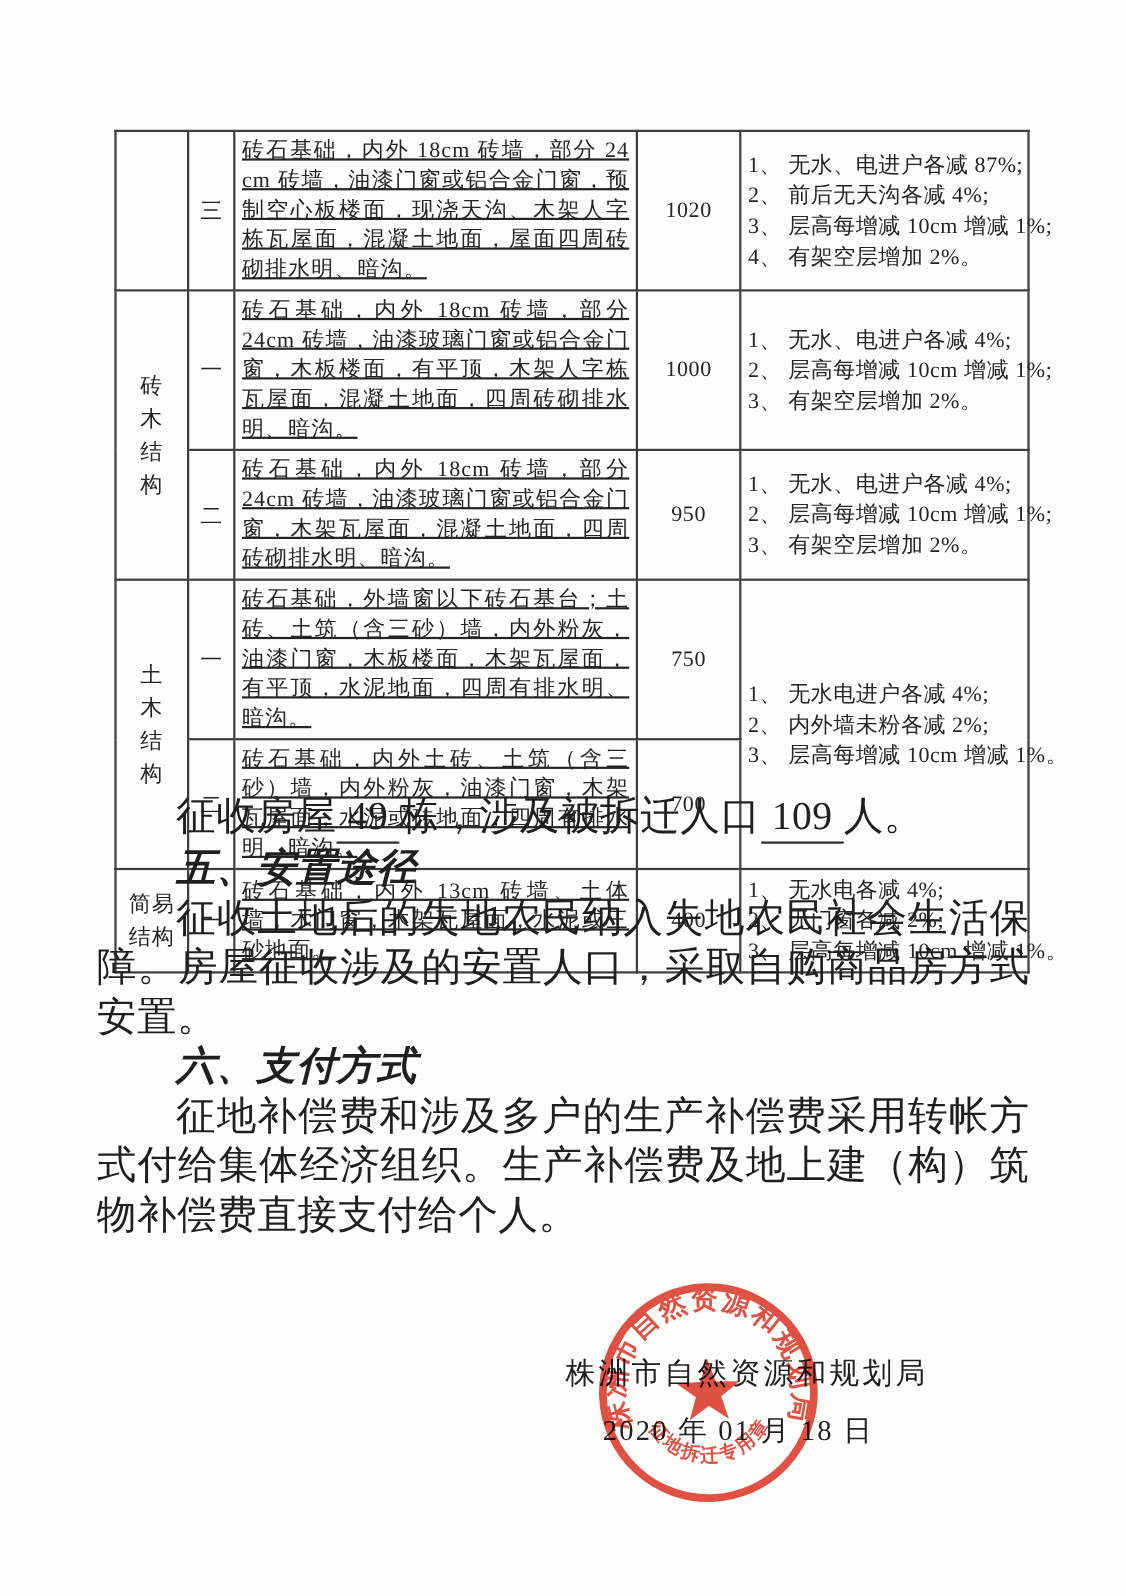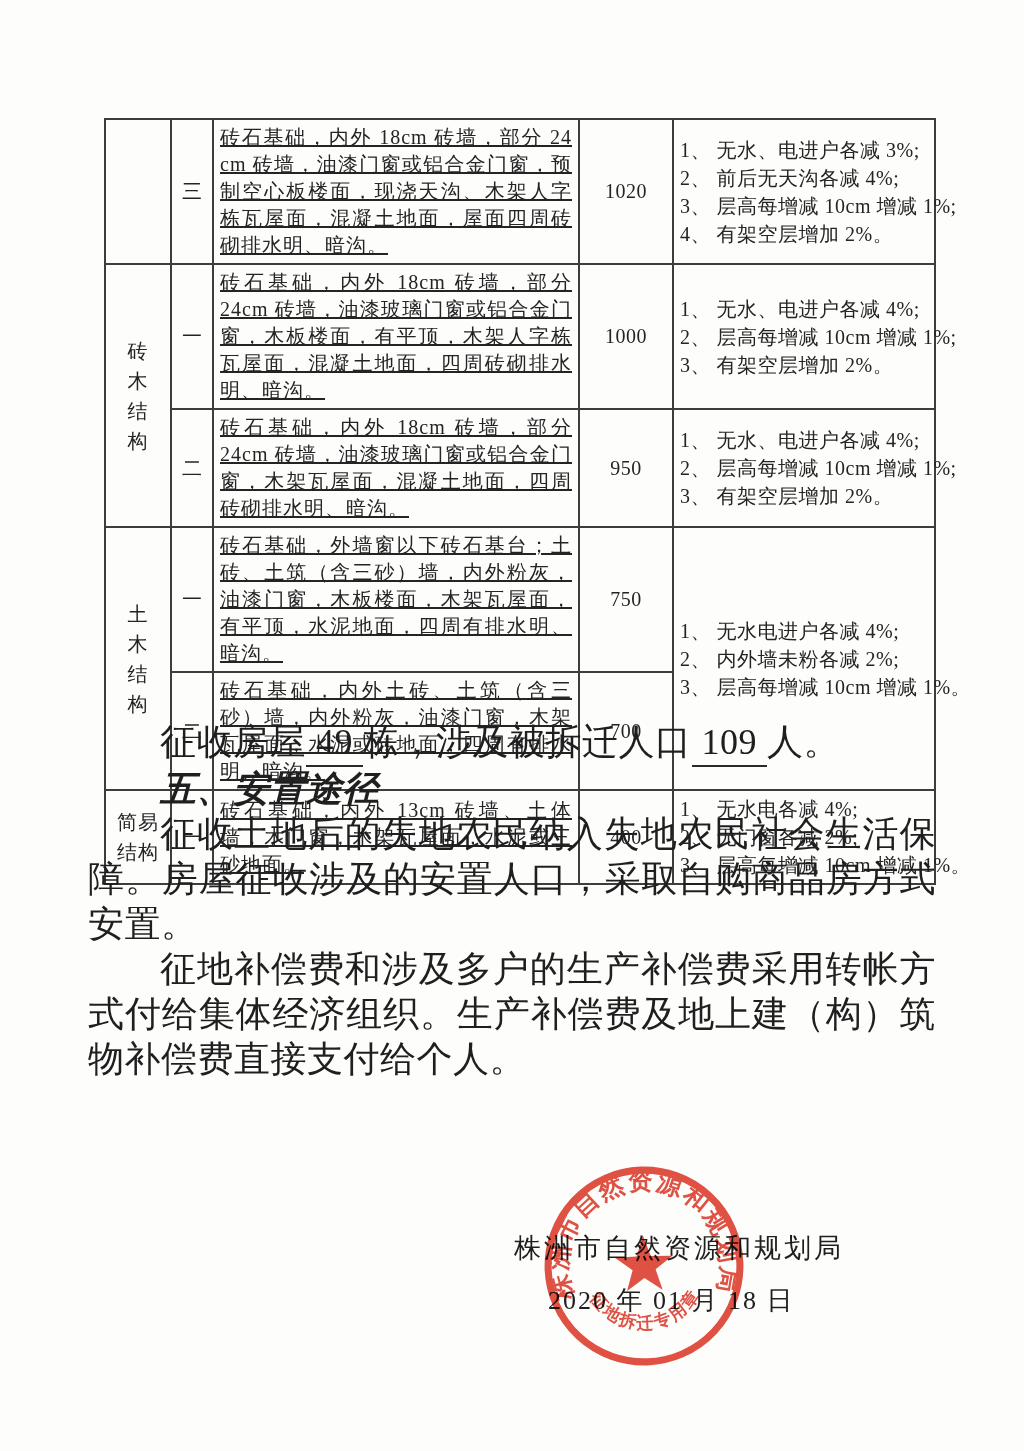--- a/index.html
+++ b/index.html
@@ -90,21 +90,21 @@
         <col style="width:94px">
         <col style="width:262px">
     </colgroup>
     <tbody>
       <tr style="height:120px">
         <td class="cat"></td>
         <td class="grade">三</td>
         <td class="desc">砖石基础，内外 18cm 砖墙，部分 24 cm 砖墙，油漆门窗或铝合金门窗，预制空心板楼面，现浇天沟、木架人字栋瓦屋面，混凝土地面，屋面四周砖砌排水明、暗沟。</td>
         <td class="price">1020</td>
         <td class="notes">
-          <div>1、 无水、电进户各减 3%;</div>
+          <div>1、 无水、电进户各减 87%;</div>
           <div>2、 前后无天沟各减 4%;</div>
           <div>3、 层高每增减 10cm 增减 1%;</div>
           <div>4、 有架空层增加 2%。</div>
         </td>
       </tr>
       <tr style="height:119px">
         <td class="cat" rowspan="2">砖
 木
 结
 构</td>
@@ -158,20 +158,21 @@
           <div>3、 层高每增减 10cm 增减 1%。</div>
         </td>
       </tr>
     </tbody>
   </table>
 
   <div class="bodytext">
     <p><span>征收房屋</span><span class="uval">49</span><span>栋，涉及被拆迁人口</span><span class="uval">109</span><span>人。</span></p>
     <p class="hd">五、安置途径</p>
     <p>征收土地后的失地农民纳入失地农民社会生活保障。房屋征收涉及的安置人口，采取自购商品房方式安置。</p>
+    <p class="hd">六、支付方式</p>
     <p>征地补偿费和涉及多户的生产补偿费采用转帐方式付给集体经济组织。生产补偿费及地上建（构）筑物补偿费直接支付给个人。</p>
   </div>
 
   <div class="sig-org">株洲市自然资源和规划局</div>
   <div class="sig-date">2020 年 01 月 18 日</div>
 
   <svg class="seal" viewBox="0 0 210 210">
     <defs>
       <path id="arcTop" d="M 33.6,131 A 76,76 0 1 1 176.4,131" fill="none"></path>
       <path id="arcBottom" d="M 48.8,131.2 A 62,62 0 0 0 161.2,131.2" fill="none"></path>

